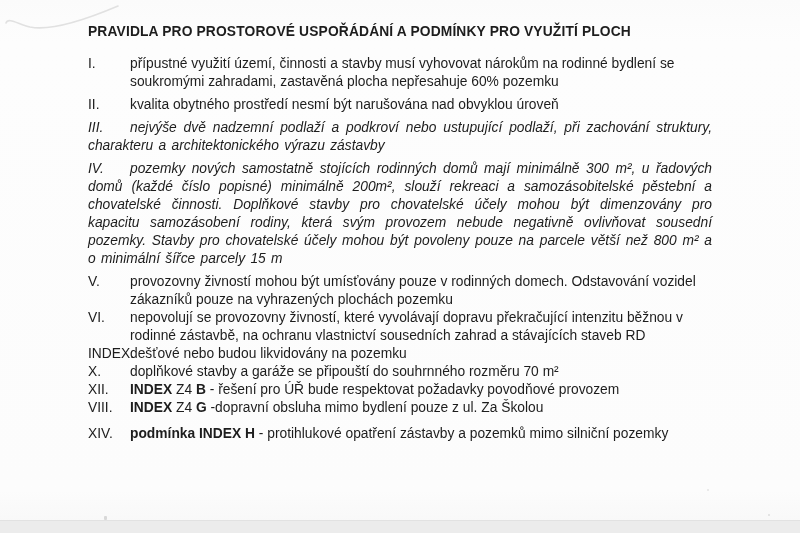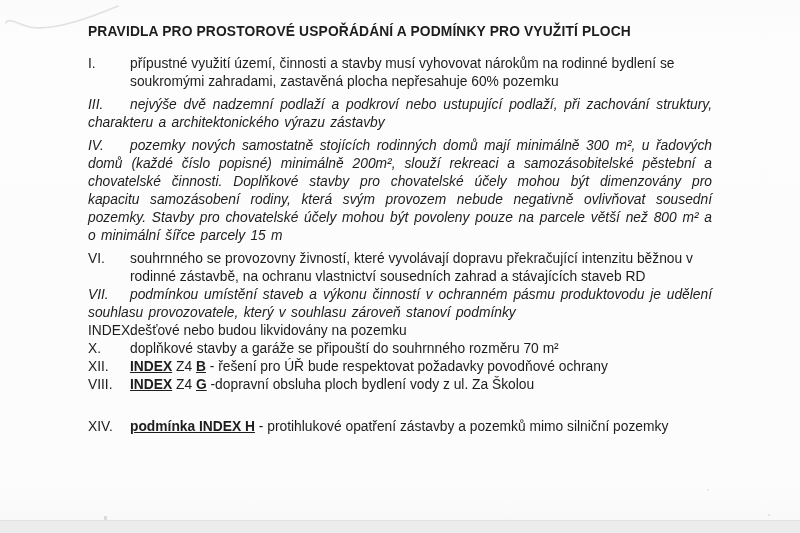--- a/index.html
+++ b/index.html
@@ -54,44 +54,45 @@
     width: 42px;
     vertical-align: top;
   }
   
   .item.hang { padding-left: 42px; }
   .item.hang .num { margin-left: -42px; }
   
   .item.flow { padding-left: 0; }
   .item.justify { text-align: justify; word-spacing: 1.5px; font-style: italic; }
   .sp-after { margin-bottom: 5px; }
-  .sp-before { margin-top: 24px; }
-  b { font-weight: bold; text-decoration: underline; }
+  .sp-before { margin-top: 8px; }
+  b { font-weight: bold; }
 </style>
 </head>
 <body>
 
 <div class="paper"></div>
 
 <svg class="crease" width="170" height="60" viewBox="0 0 170 60" aria-hidden="true">
   <path d="M 118 6 C 85 20 50 31 30 27 C 18 24 8 17 6 23" fill="none" stroke="#e1e1e1" stroke-width="1.6" stroke-linecap="round"></path>
 </svg>
 
 <div class="doc">
   <h1 class="title">PRAVIDLA PRO PROSTOROVÉ USPOŘÁDÁNÍ A PODMÍNKY PRO VYUŽITÍ PLOCH</h1>
   <div>
       <div class="item hang sp-after"><span class="num">I.</span><span class="txt"><span>přípustné využití území, činnosti a stavby musí vyhovovat nárokům na rodinné bydlení se soukromými zahradami, zastavěná plocha nepřesahuje 60% pozemku</span></span></div>
+      <div class="item hang sp-after"><span class="num">II.</span><span class="txt"><span>kvalita obytného prostředí nesmí být narušována nad obvyklou úroveň</span></span></div>
       <div class="item flow justify sp-after"><span class="num">III.</span><span class="txt"><span>nejvýše dvě nadzemní podlaží a podkroví nebo ustupující podlaží,  při zachování struktury, charakteru a architektonického výrazu zástavby</span></span></div>
       <div class="item flow justify sp-after"><span class="num">IV.</span><span class="txt"><span>pozemky nových samostatně stojících rodinných domů mají minimálně 300 m², u řadových domů (každé číslo popisné) minimálně 200m², slouží rekreaci a samozásobitelské pěstební a chovatelské činnosti.   Doplňkové stavby pro chovatelské účely mohou být dimenzovány pro kapacitu samozásobení rodiny, která svým provozem nebude negativně ovlivňovat sousední pozemky. Stavby pro   chovatelské účely mohou být povoleny pouze na parcele větší než 800 m² a o minimální šířce   parcely 15 m</span></span></div>
-      <div class="item hang"><span class="num">VI.</span><span class="txt"><span>souhrnného se provozovny živností, které vyvolávají dopravu překračující intenzitu běžnou v rodinné zástavbě, na ochranu vlastnictví sousedních zahrad a stávajících staveb RD</span></span></div>
-      <div class="item flow justify"><span class="num">VII.</span><span class="txt"><span>podmínkou umístění staveb a výkonu činností v ochranném pásmu produktovodu je udělení souhlasu provozovatele, který v souhlasu zároveň stanoví podmínky</span></span></div>
+      <div class="item hang"><span class="num">V.</span><span class="txt"><span>provozovny živností mohou být umísťovány pouze v rodinných domech. Odstavování vozidel zákazníků pouze na vyhrazených plochách pozemku</span></span></div>
+      <div class="item hang"><span class="num">VI.</span><span class="txt"><span>nepovolují se provozovny živností, které vyvolávají dopravu překračující intenzitu běžnou v rodinné zástavbě, na ochranu vlastnictví sousedních zahrad a stávajících staveb RD</span></span></div>
       <div class="item hang"><span class="num">INDEX.</span><span class="txt"><span>dešťové nebo budou likvidovány na pozemku</span></span></div>
       <div class="item hang"><span class="num">X.</span><span class="txt"><span>doplňkové stavby a garáže se připouští do souhrnného rozměru 70 m²</span></span></div>
-      <div class="item hang"><span class="num">XII.</span><span class="txt"><b>INDEX</b><span> Z4 </span><b>B</b><span> - řešení pro ÚŘ bude respektovat požadavky povodňové ochrany</span></span></div>
-      <div class="item hang"><span class="num">VIII.</span><span class="txt"><b>INDEX</b><span> Z4 </span><b>G</b><span> -dopravní obsluha ploch bydlení vody z ul. Za Školou</span></span></div>
+      <div class="item hang"><span class="num">XII.</span><span class="txt"><b>INDEX</b><span> Z4 </span><b>B</b><span> - řešení pro ÚŘ bude respektovat požadavky povodňové provozem</span></span></div>
+      <div class="item hang"><span class="num">VIII.</span><span class="txt"><b>INDEX</b><span> Z4 </span><b>G</b><span> -dopravní obsluha mimo bydlení pouze z ul. Za Školou</span></span></div>
       <div class="item hang sp-before"><span class="num">XIV.</span><span class="txt"><b>podmínka INDEX H</b><span> - protihlukové opatření zástavby a pozemků mimo silniční pozemky</span></span></div>
     </div>
 </div>
 
 <div class="speck s1"></div>
 <div class="speck s2"></div>
 <div class="speck s3"></div>
 <div class="bottom-edge"></div>
 
 </body></html>

